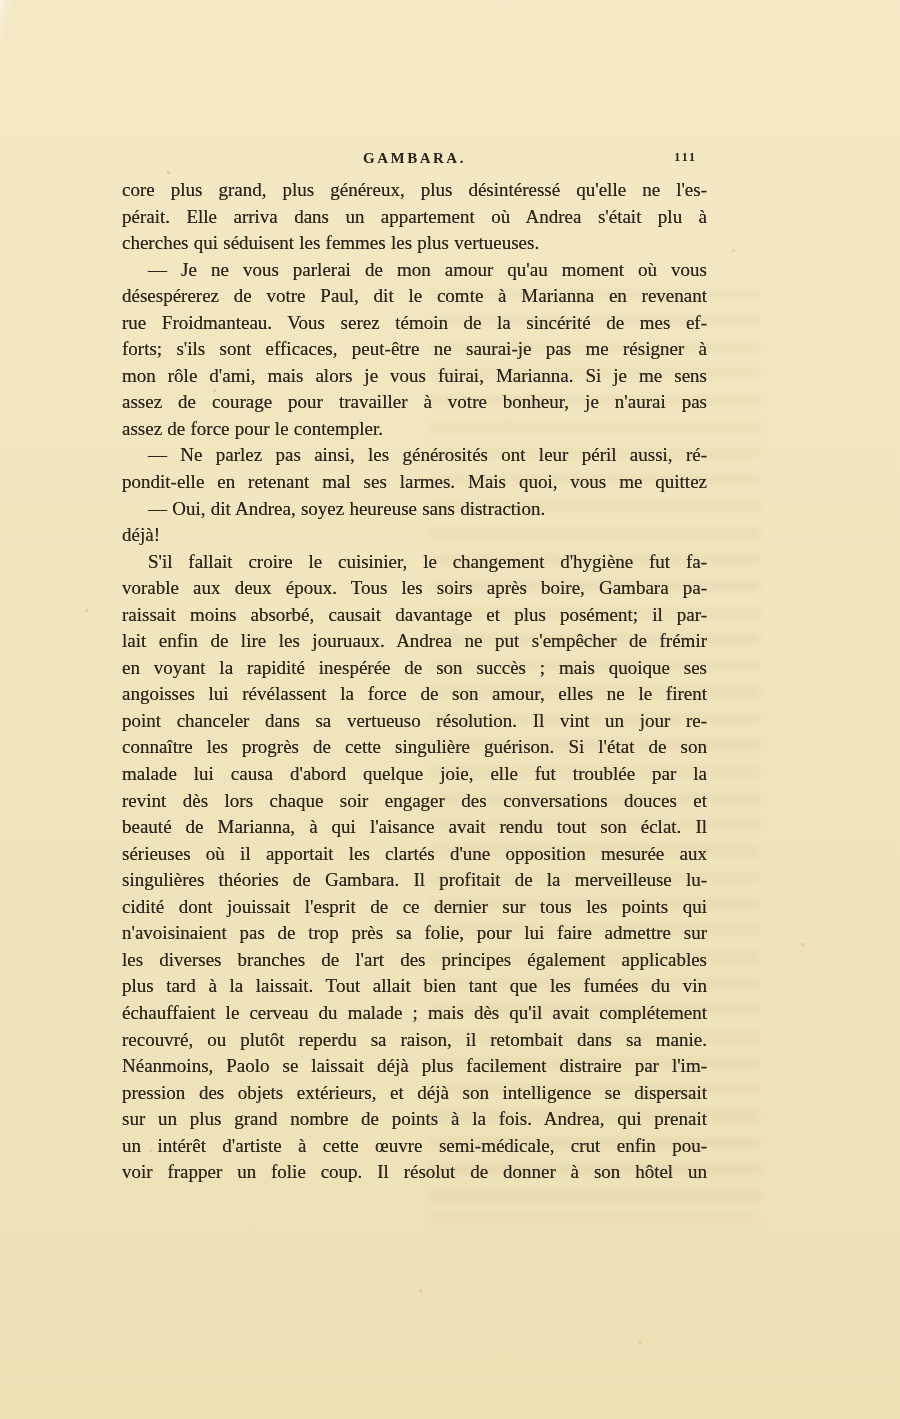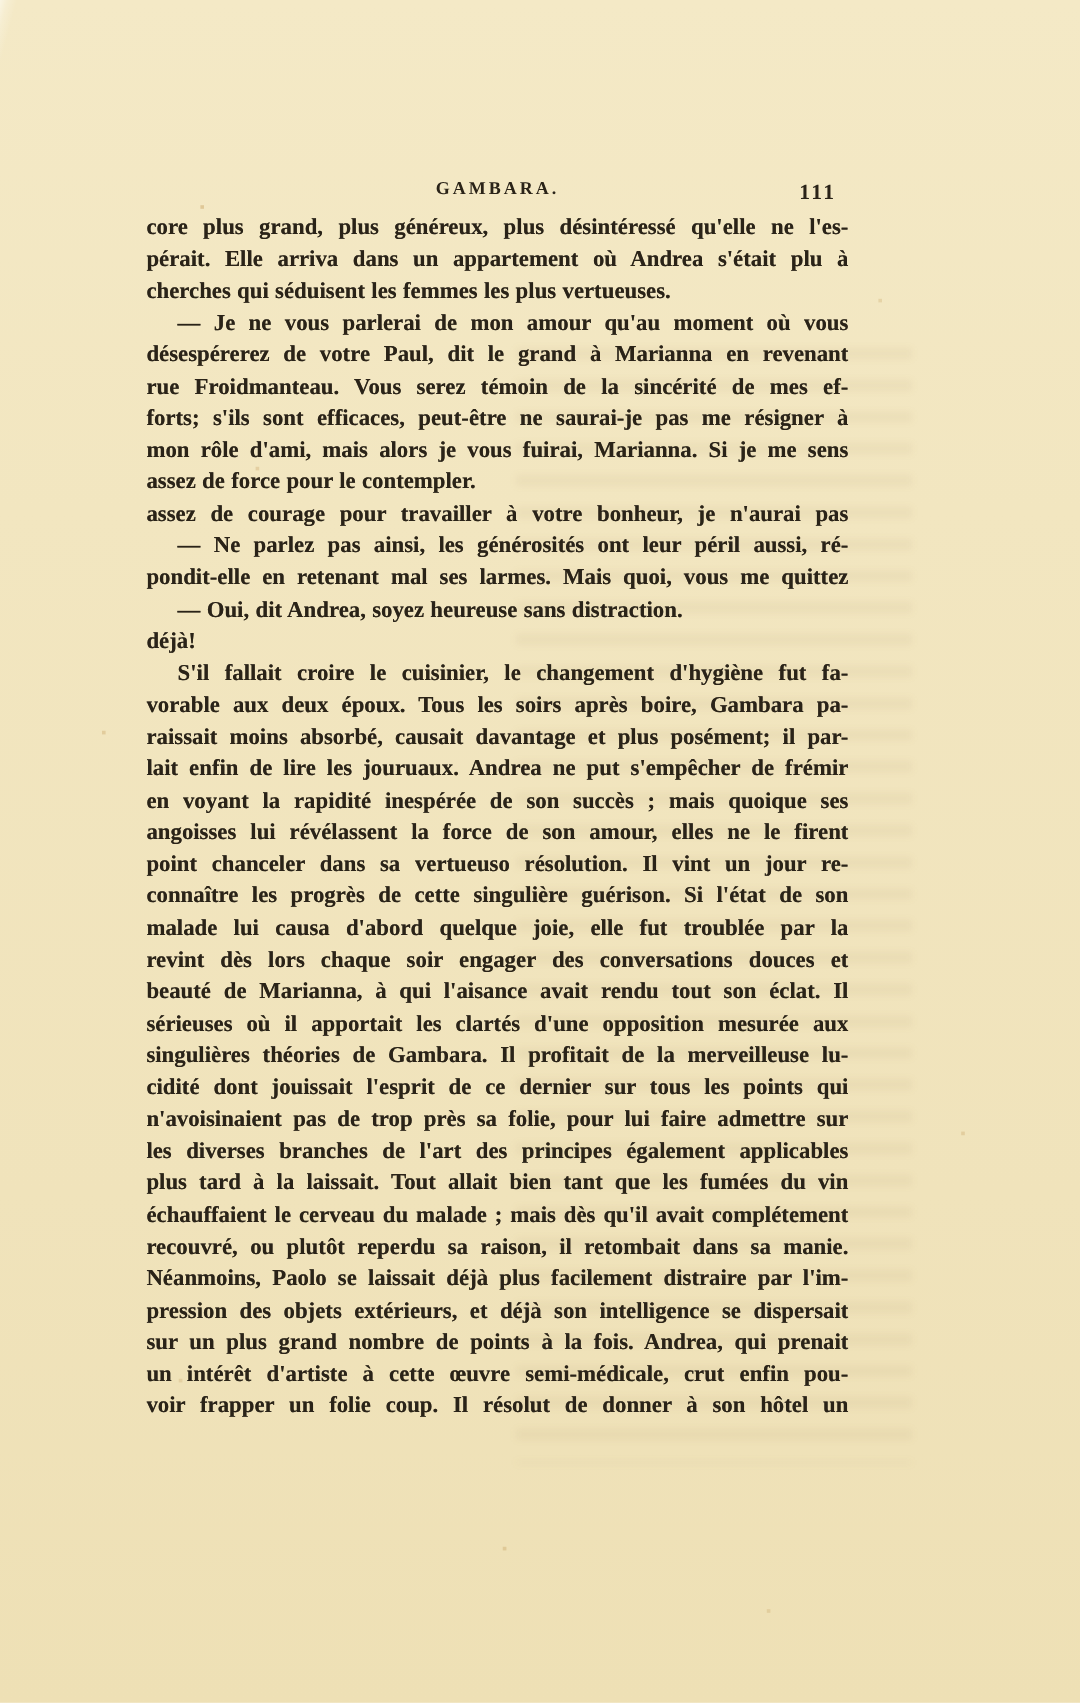--- a/index.html
+++ b/index.html
@@ -65,39 +65,38 @@
     transform: translateX(-50%);
     font-size: 15px;
     font-weight: bold;
     letter-spacing: 2.5px;
     white-space: nowrap;
   }
   .page-number {
     position: absolute;
     right: 10px;
     top: 0;
-    font-size: 18px;
+    font-size: 12px;
     font-weight: bold;
     letter-spacing: 2px;
   }
   .text-block {
     margin-top: 5px;
     color: #2a2318;
     font-size: 19px;
     text-shadow: 0 0 0.45px rgba(42, 35, 24, 0.65);
   }
   .line {
     line-height: 26.55px;
     height: 26.55px;
     overflow: hidden;
     white-space: nowrap;      
     text-align: justify;
     text-align-last: justify;
     word-spacing: 0.5px;
-    font-weight: bold;
   }
   .line.para-end {
     text-align-last: left;
   }
   .line.indent {
     text-indent: 26px;
   }
 </style>
 </head>
 <body>
@@ -108,26 +107,26 @@
 <div class="sheet">
   <div class="header">
     <span class="running-title">GAMBARA.</span>
     <span class="page-number">111</span>
   </div>
   <div class="text-block">
       <div class="line">core plus grand, plus généreux, plus désintéressé qu'elle ne l'es-</div>
       <div class="line">pérait. Elle arriva dans un appartement où Andrea s'était plu à</div>
       <div class="line para-end">cherches qui séduisent les femmes les plus vertueuses.</div>
       <div class="line indent">— Je ne vous parlerai de mon amour qu'au moment où vous</div>
-      <div class="line">désespérerez de votre Paul, dit le grand à Marianna en revenant</div>
+      <div class="line">désespérerez de votre Paul, dit le comte à Marianna en revenant</div>
       <div class="line">rue Froidmanteau. Vous serez témoin de la sincérité de mes ef-</div>
       <div class="line">forts; s'ils sont efficaces, peut-être ne saurai-je pas me résigner à</div>
       <div class="line">mon rôle d'ami, mais alors je vous fuirai, Marianna. Si je me sens</div>
+      <div class="line">assez de courage pour travailler à votre bonheur, je n'aurai pas</div>
       <div class="line para-end">assez de force pour le contempler.</div>
-      <div class="line">assez de courage pour travailler à votre bonheur, je n'aurai pas</div>
       <div class="line indent">— Ne parlez pas ainsi, les générosités ont leur péril aussi, ré-</div>
       <div class="line">pondit-elle en retenant mal ses larmes. Mais quoi, vous me quittez</div>
       <div class="line indent para-end">— Oui, dit Andrea, soyez heureuse sans distraction.</div>
       <div class="line para-end">déjà!</div>
       <div class="line indent">S'il fallait croire le cuisinier, le changement d'hygiène fut fa-</div>
       <div class="line">vorable aux deux époux. Tous les soirs après boire, Gambara pa-</div>
       <div class="line">raissait moins absorbé, causait davantage et plus posément; il par-</div>
       <div class="line">lait enfin de lire les jouruaux. Andrea ne put s'empêcher de frémir</div>
       <div class="line">en voyant la rapidité inespérée de son succès ; mais quoique ses</div>
       <div class="line">angoisses lui révélassent la force de son amour, elles ne le firent</div>

